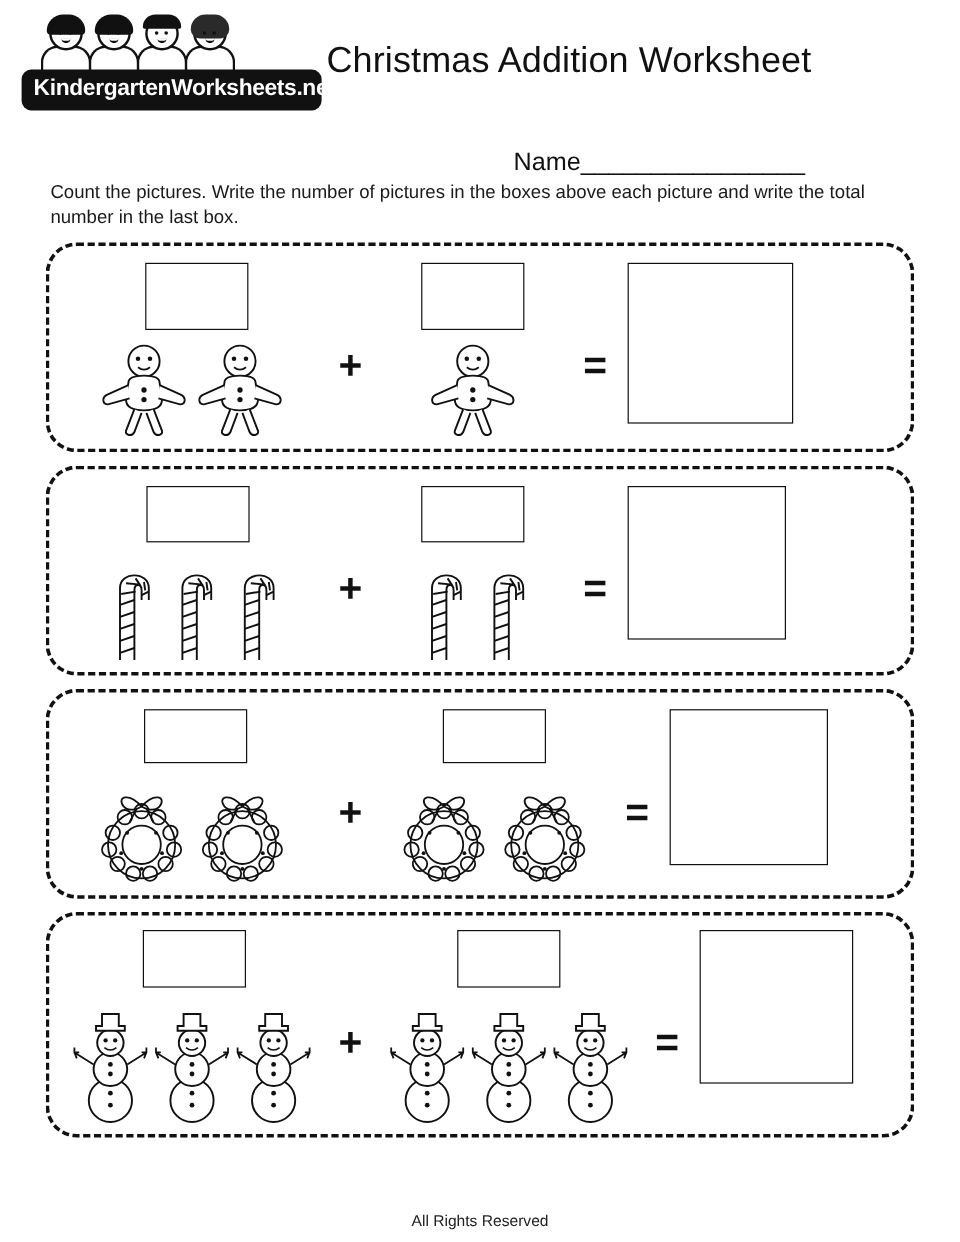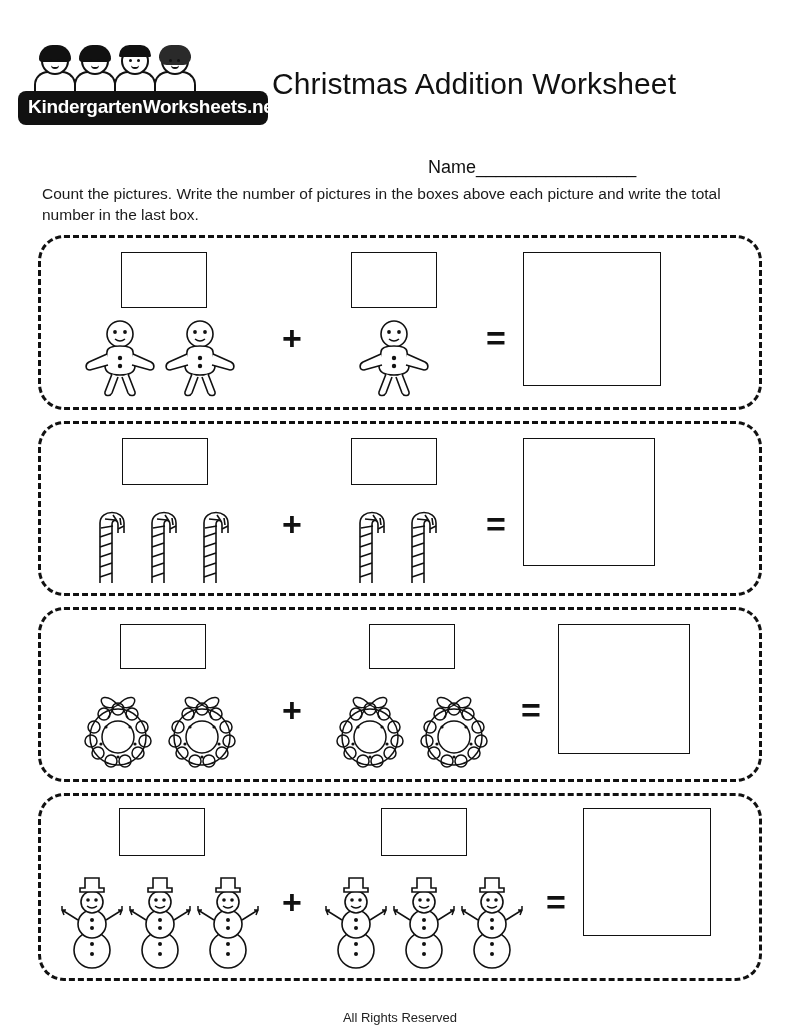--- a/index.html
+++ b/index.html
@@ -11,21 +11,20 @@
     font-family: "Liberation Sans", sans-serif;
     color: #1a1a1a;
     position: relative;
     overflow: hidden;
   }
 
   
   .header {
     position: relative;
     height: 150px;
-    margin-top: 33px;
   }
   .logo-block {
     position: absolute;
     left: 18px;
     top: 14px;
     width: 250px;
   }
   .logo-kids {
     position: relative;
     height: 44px;
@@ -120,21 +119,21 @@
     top: 34px;
     font-size: 30px;
     font-weight: normal;
     color: #111;
     letter-spacing: 0.1px;
   }
   .name-line {
     position: absolute;
     left: 428px;
     top: 124px;
-    font-size: 18px;
+    font-size: 21px;
     color: #111;
     white-space: nowrap;
   }
 
   
   .instructions {
     margin: 0 42px 0 42px;
     font-size: 15.5px;
     line-height: 21px;
     color: #1a1a1a;

